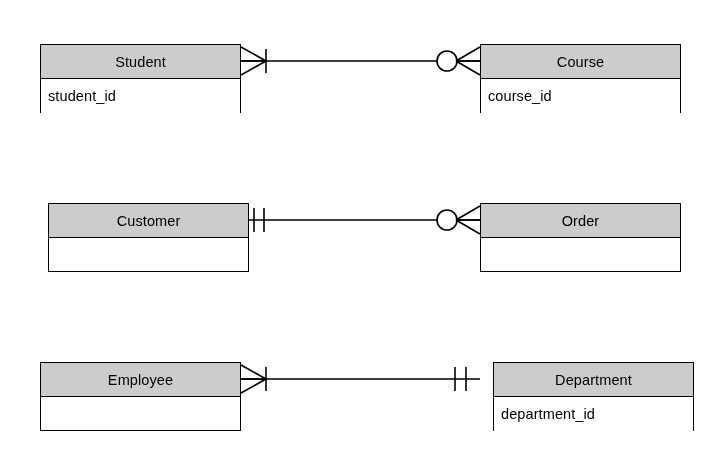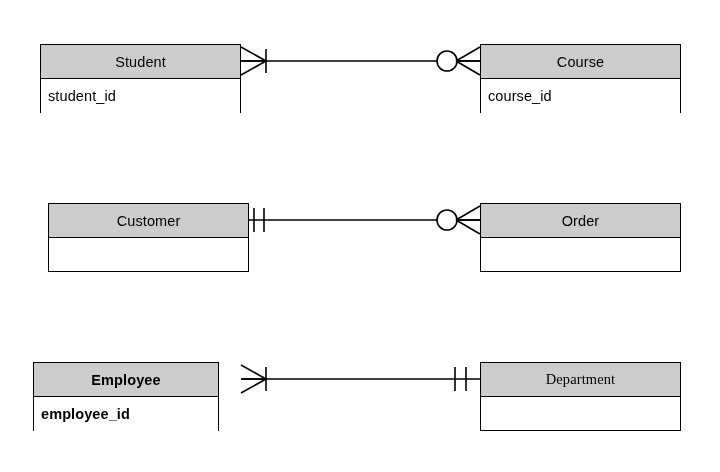--- a/index.html
+++ b/index.html
@@ -141,28 +141,28 @@
       <span>Customer</span>
     </div>
   </div>
 
   <div class="entity" style="left:480px; top:203px; width:201px; height:69px;">
     <div class="entity-header">
       <span>Order</span>
     </div>
   </div>
 
-  <div class="entity" style="left:33px; top:362px; width:186px; height:69px;font-weight:bold;">
+  <div class="entity" style="left:40px; top:362px; width:201px; height:69px;">
     <div class="entity-header">
       <span>Employee</span>
     </div>
-    <div class="entity-attr">
-      <span>employee_id</span>
-    </div>
   </div>
 
-  <div class="entity" style="left:480px; top:362px; width:201px; height:69px;font-family:Liberation Serif, serif;">
+  <div class="entity" style="left:493px; top:362px; width:201px; height:69px;">
     <div class="entity-header">
       <span>Department</span>
+    </div>
+    <div class="entity-attr">
+      <span>department_id</span>
     </div>
   </div>
 
 </div>
 
 </body></html>

